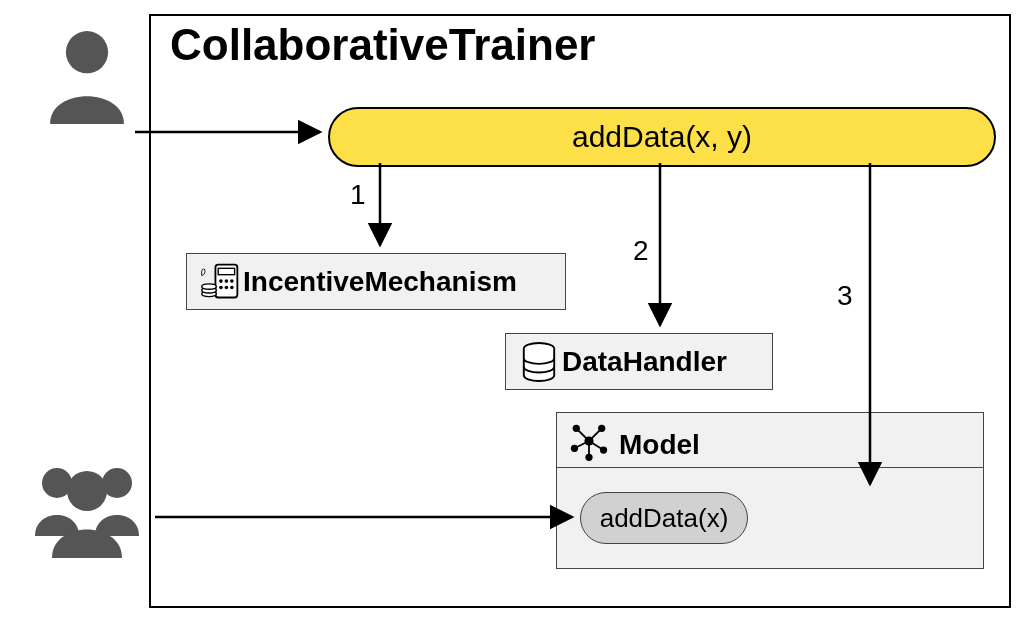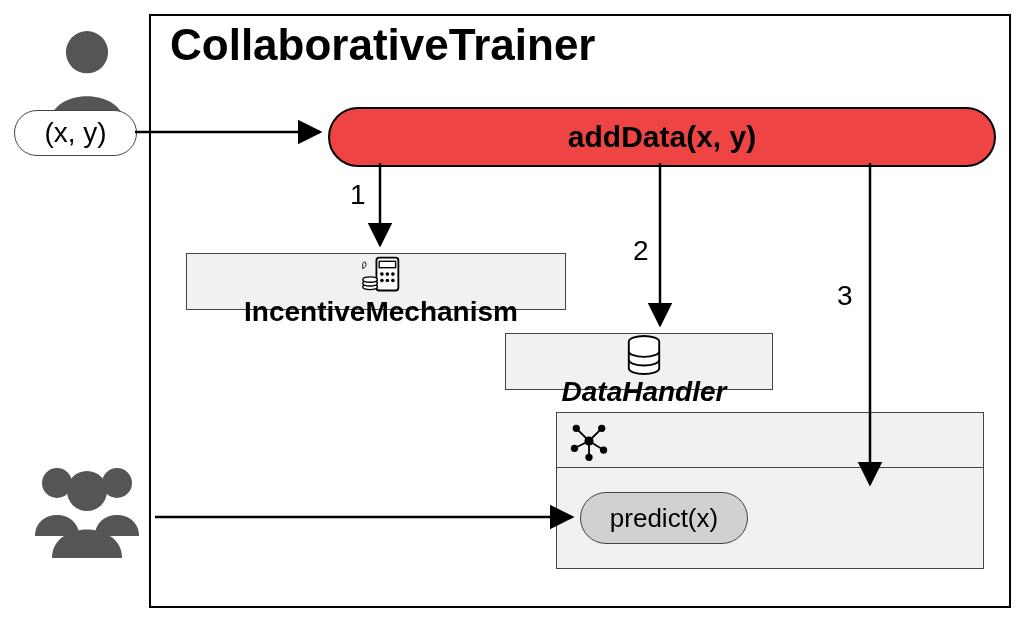--- a/index.html
+++ b/index.html
@@ -62,54 +62,52 @@
     top: 110px;
     width: 121px;
     height: 44px;
   }
   .adddata-capsule {
     position: absolute;
     left: 328px;
     top: 107px;
     width: 664px;
     height: 56px;
-    background: #ef4444;
+    background: #fde047;
     border: 2px solid #000;
     border-radius: 999px;
     display: flex;
     align-items: center;
     justify-content: center;
     font-size: 30px;
+    font-weight: 400;
+  }
+  .comp-box {
+    position: absolute;
+    background: #f1f1f1;
+    border: 1px solid #444;
+    box-sizing: border-box;
+    display: flex;
+    align-items: center;
     font-weight: 700;
-  }
-  .comp-box {
-    position: absolute;
-    background: #f1f1f1;
-    border: 1px solid #444;
-    box-sizing: border-box;
-    display: flex;
-    align-items: center;
-    font-weight: 700;
-    font-size: 28px;
-    flex-direction: column;
+    font-size: 28px;
   }
   .incentive {
     left: 186px;
     top: 253px;
     width: 380px;
     height: 57px;
     padding-left: 10px;
   }
   .datahandler {
     left: 505px;
     top: 333px;
     width: 268px;
     height: 57px;
     padding-left: 10px;
-    font-style: italic;
   }
   .model-box {
     position: absolute;
     left: 556px;
     top: 412px;
     width: 428px;
     height: 157px;
     background: #f1f1f1;
     border: 1px solid #444;
     box-sizing: border-box;
@@ -174,23 +172,20 @@
 
   <div class="title">CollaborativeTrainer</div>
 
   <div class="user-single">
     <svg viewBox="0 0 100 90" width="100%" height="100%">
       <circle cx="50" cy="22" r="20" fill="#555"></circle>
       <path d="M15 90 C 15 55, 85 55, 85 90 Z" fill="#555"></path>
     </svg>
   </div>
 
-  <div class="capsule xy-capsule">
-    <span>(x, y)</span>
-  </div>
 
   <div class="adddata-capsule">
     <span>addData(x, y)</span>
   </div>
 
   <div class="comp-box incentive">
     <span class="icon-wrap">
       <svg viewBox="0 0 46 46" width="42" height="42">
         <rect x="18" y="4" width="24" height="36" rx="3" fill="#fff" stroke="#000" stroke-width="2"></rect>
         <rect x="21" y="8" width="18" height="7" fill="#fff" stroke="#000" stroke-width="1.5"></rect>
@@ -231,26 +226,27 @@
           <line x1="22" y1="22" x2="38" y2="32" stroke="#000" stroke-width="2"></line>
           <line x1="22" y1="22" x2="22" y2="40" stroke="#000" stroke-width="2"></line>
           <circle cx="22" cy="22" r="5" fill="#000"></circle>
           <circle cx="8" cy="8" r="4" fill="#000"></circle>
           <circle cx="36" cy="8" r="4" fill="#000"></circle>
           <circle cx="6" cy="30" r="4" fill="#000"></circle>
           <circle cx="38" cy="32" r="4" fill="#000"></circle>
           <circle cx="22" cy="40" r="4" fill="#000"></circle>
         </svg>
       </span>
+      <span>Model</span>
     </div>
     <div class="model-divider"></div>
   </div>
 
   <div class="pill predict">
-    <span>predict(x)</span>
+    <span>addData(x)</span>
   </div>
 
   <div class="users-group">
     <svg viewBox="0 0 140 105" width="100%" height="100%">
       <g fill="#555">
         <circle cx="40" cy="25" r="15"></circle>
         <path d="M18 78 C 18 50, 62 50, 62 78 Z"></path>
         <circle cx="100" cy="25" r="15"></circle>
         <path d="M78 78 C 78 50, 122 50, 122 78 Z"></path>
         <circle cx="70" cy="33" r="20"></circle>

